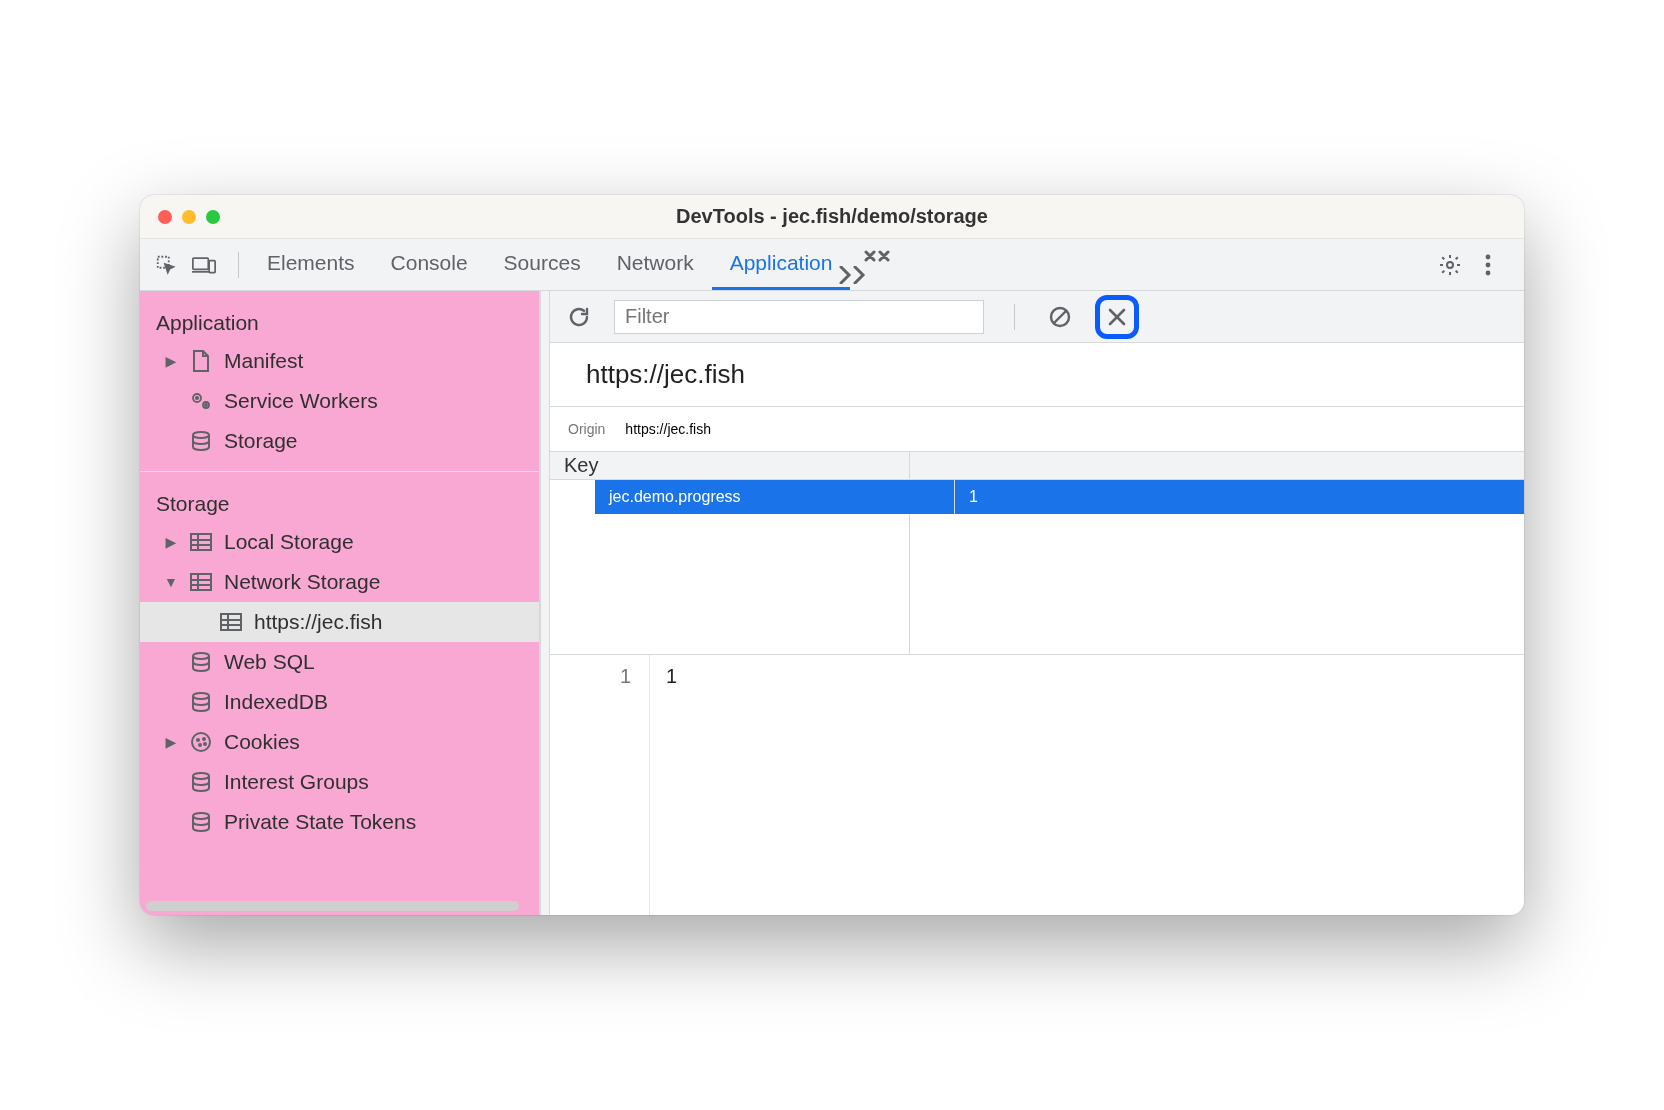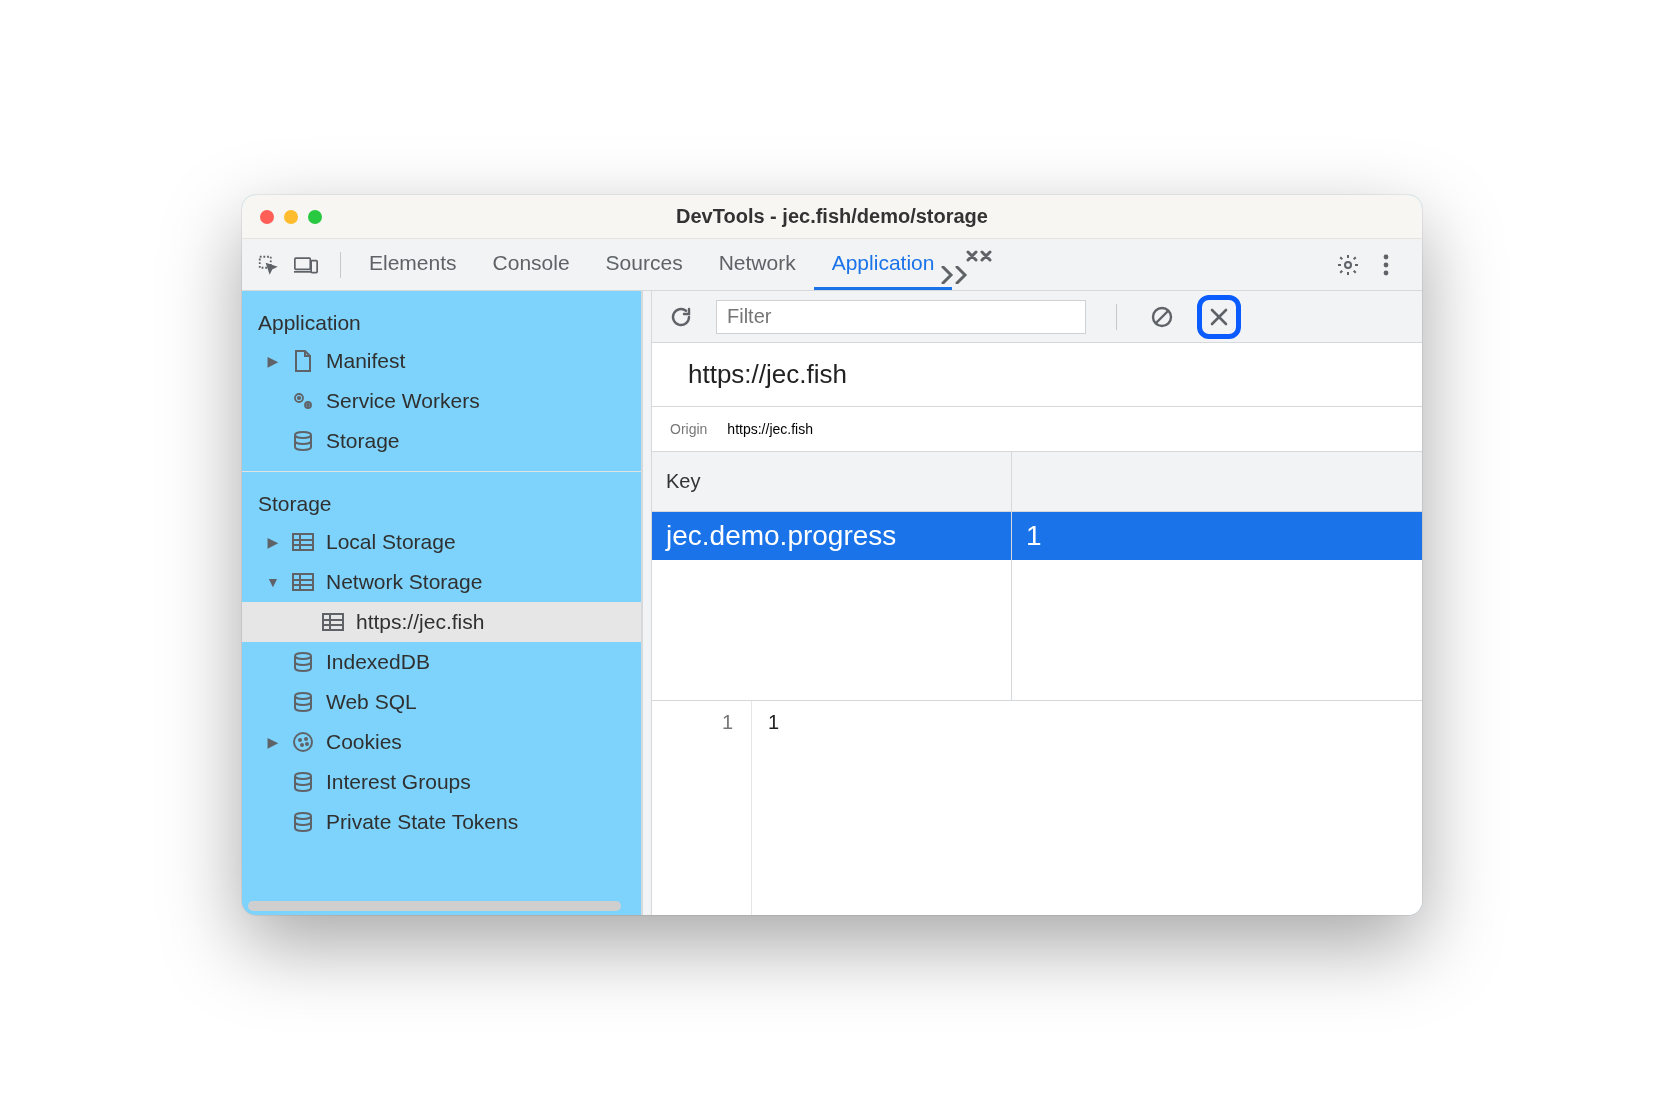--- a/index.html
+++ b/index.html
@@ -6,23 +6,23 @@
   body {
     font-family: -apple-system, "Helvetica Neue", Arial, sans-serif;
     background: #fff;
     width: 1664px;
     height: 1110px;
     display: flex;
     align-items: center;
     justify-content: center;
   }
   .window {
-    width: 1180px;
+    width: 1384px;
     height: 720px;
-    background: #7dd3fc;
+    background: #f9a8d4;
     border-radius: 14px;
     box-shadow: 0 30px 80px rgba(0,0,0,0.35), 0 0 0 1px rgba(0,0,0,0.06);
     overflow: hidden;
     display: flex;
     flex-direction: column;
   }
   .titlebar {
     height: 44px;
     background: #f8f6f3;
     display: flex;
@@ -98,24 +98,24 @@
   }
   .origin-bar {
     background:#fff; padding:16px 36px; font-size:26px; color:#222; border-bottom:1px solid #d6d9dc;
   }
   .origin-row {
     background:#fff; padding:14px 18px; font-size:14px; display:flex; gap:20px; border-bottom:1px solid #d6d9dc;
   }
   .origin-row .lbl{ color:#777; }
   .table { flex:0 0 auto; background:#fff; display:flex; flex-direction:column; }
   .thead { display:flex; background:#f1f3f4; border-bottom:1px solid #d6d9dc; }
-  .th { padding:18px 14px; font-size:20px; color:#333; }
+  .th { padding:2px 14px; font-size:20px; color:#333; }
   .col-key { flex:0 0 360px; border-right:1px solid #d6d9dc;}
   .col-val { flex:1; }
-  .trow { display:flex; font-size:28px; }
+  .trow { display:flex; font-size:16px;margin-left:45px; }
   .trow.selected { background:#1a73e8; color:#fff; }
   .td { padding:8px 14px; }
   .tbody-filler { height:140px; background:#fff; display:flex; }
   .tbody-filler .col-key { border-right:1px solid #d6d9dc;}
   .preview {
     flex:1; background:#fff; border-top:1px solid #d6d9dc; display:flex;
   }
   .gutter {
     width:100px; border-right:1px solid #e3e5e7; text-align:right; padding:10px 18px 0 0;
     font-size:20px; color:#777;
@@ -272,33 +272,33 @@
 
       <div class="tree-row">
         <span class="tri"></span>
         <span class="ic">
           <svg width="22" height="22" viewBox="0 0 22 22" fill="none" stroke="#5f6368" stroke-width="2">
               <ellipse cx="11" cy="5" rx="8" ry="3"></ellipse>
               <path d="M3 5v12c0 1.7 3.6 3 8 3s8-1.3 8-3V5"></path>
               <path d="M3 11c0 1.7 3.6 3 8 3s8-1.3 8-3"></path>
             </svg>
         </span>
+        <span>Web SQL</span>
+      </div>
+
+      <div class="tree-row">
+        <span class="tri"></span>
+        <span class="ic">
+          <svg width="22" height="22" viewBox="0 0 22 22" fill="none" stroke="#5f6368" stroke-width="2">
+              <ellipse cx="11" cy="5" rx="8" ry="3"></ellipse>
+              <path d="M3 5v12c0 1.7 3.6 3 8 3s8-1.3 8-3V5"></path>
+              <path d="M3 11c0 1.7 3.6 3 8 3s8-1.3 8-3"></path>
+            </svg>
+        </span>
         <span>IndexedDB</span>
-      </div>
-
-      <div class="tree-row">
-        <span class="tri"></span>
-        <span class="ic">
-          <svg width="22" height="22" viewBox="0 0 22 22" fill="none" stroke="#5f6368" stroke-width="2">
-              <ellipse cx="11" cy="5" rx="8" ry="3"></ellipse>
-              <path d="M3 5v12c0 1.7 3.6 3 8 3s8-1.3 8-3V5"></path>
-              <path d="M3 11c0 1.7 3.6 3 8 3s8-1.3 8-3"></path>
-            </svg>
-        </span>
-        <span>Web SQL</span>
       </div>
 
       <div class="tree-row">
         <span class="tri">▶</span>
         <span class="ic">
           <svg width="22" height="22" viewBox="0 0 22 22" fill="none" stroke="#5f6368" stroke-width="2">
               <circle cx="11" cy="11" r="9"></circle>
               <circle cx="8" cy="9" r="1" fill="#5f6368"></circle>
               <circle cx="14" cy="8" r="1" fill="#5f6368"></circle>
               <circle cx="10" cy="14" r="1" fill="#5f6368"></circle>

